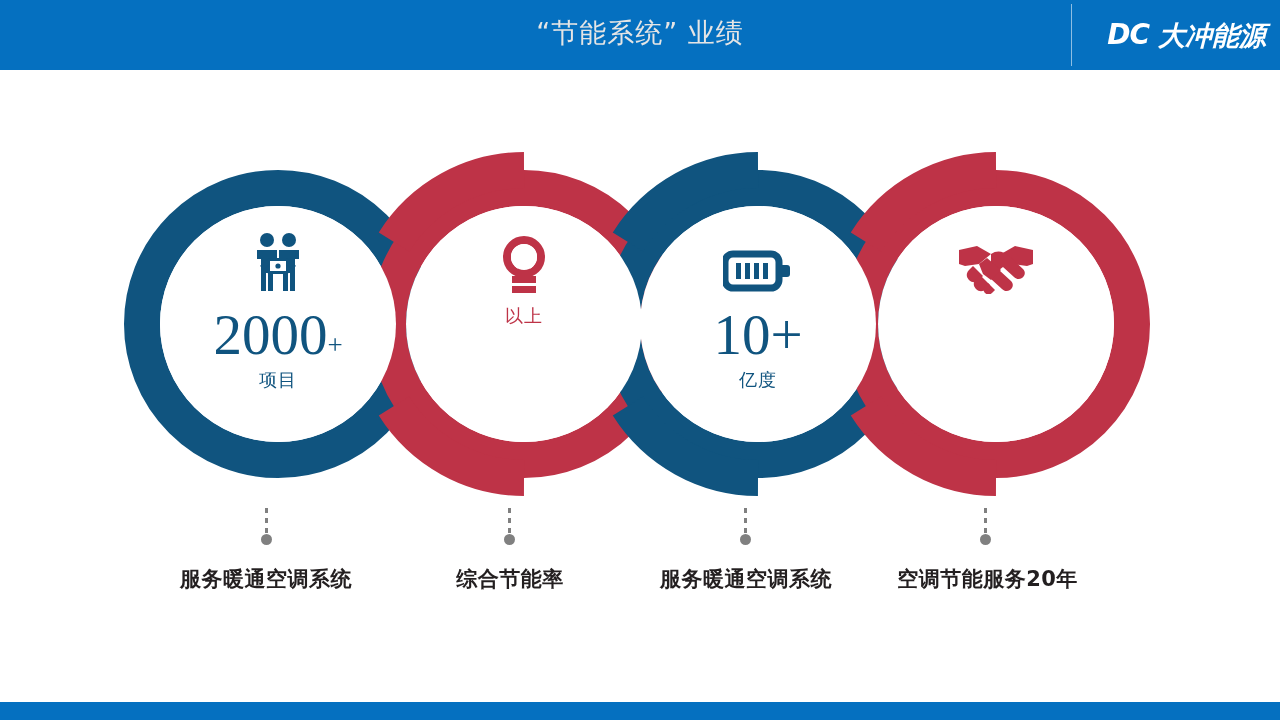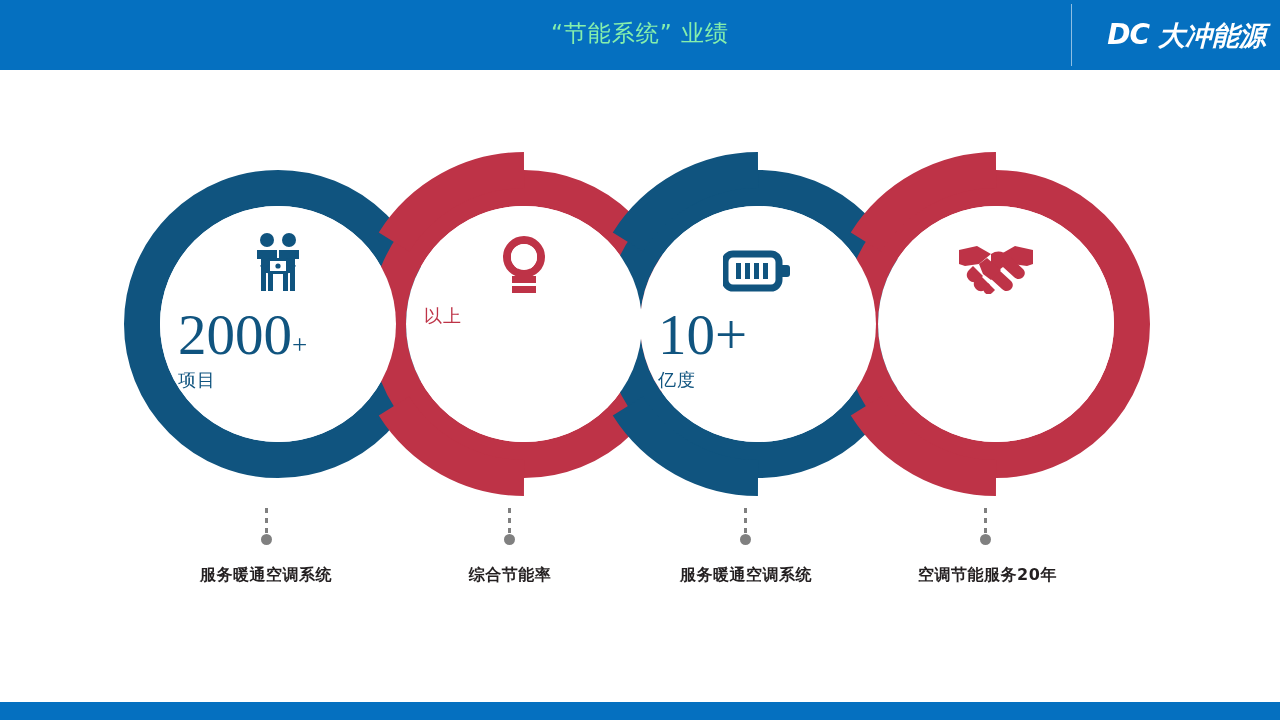--- a/index.html
+++ b/index.html
@@ -23,22 +23,22 @@
     height: 70px;
     background: #0570C0;
   }
   .header-title {
     position: absolute;
     left: 0; top: 0;
     width: 1280px;
     height: 70px;
     line-height: 66px;
     text-align: center;
-    color: #86efac;
-    font-size: 23px;
+    color: #e5e5e5;
+    font-size: 27px;
     font-weight: 400;
     letter-spacing: 1px;
     font-family: "DejaVu Sans", "Liberation Sans", sans-serif;
   }
   .header-divider {
     position: absolute;
     right: 208px;
     top: 4px;
     width: 1px;
     height: 62px;
@@ -109,21 +109,21 @@
   .disc {
     position: absolute;
     border-radius: 50%;
     background: #ffffff;
     box-sizing: border-box;
   }
 
   .cell {
     position: absolute;
     width: 200px;
-    text-align: left;
+    text-align: center;
   }
   .cell-icon {
     height: 64px;
     display: flex;
     align-items: flex-end;
     justify-content: center;
     margin-bottom: 12px;
   }
   .cell-number {
     font-size: 57px;
@@ -163,21 +163,21 @@
     width: 11px;
     height: 11px;
     border-radius: 50%;
     background: #808080;
   }
 
   
   .caption {
     position: absolute;
     text-align: center;
-    font-size: 16px;
+    font-size: 21px;
     font-weight: bold;
     color: #231f20;
     font-family: "DejaVu Sans", "Liberation Sans", sans-serif;
     white-space: nowrap;
     letter-spacing: 0.5px;
   }
 </style>
 </head>
 <body>
 

